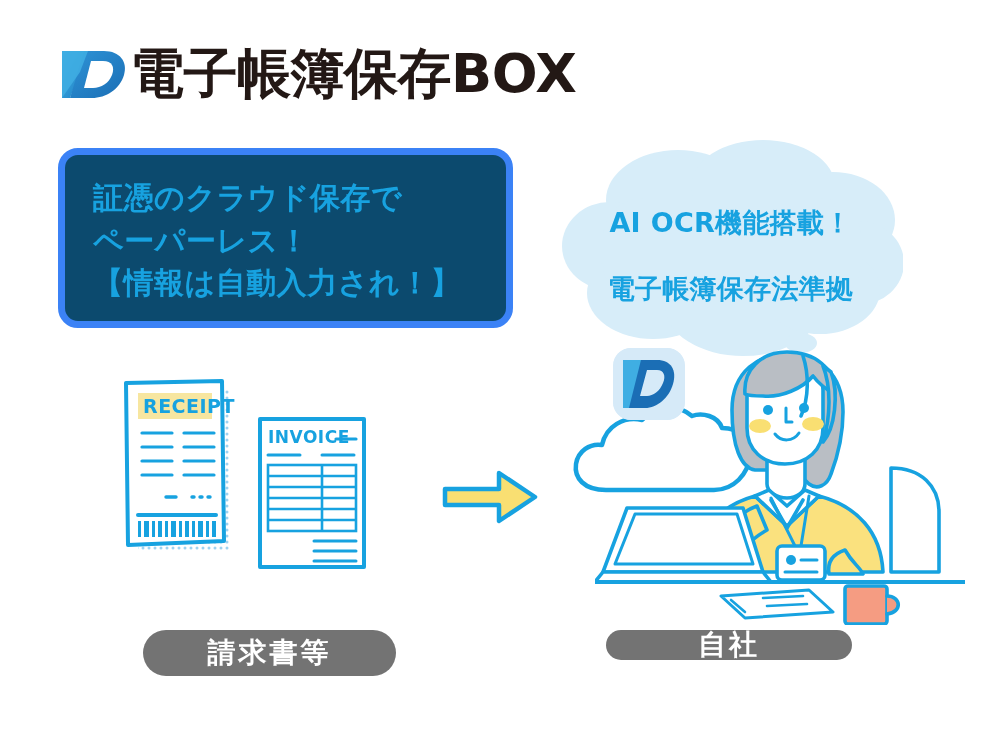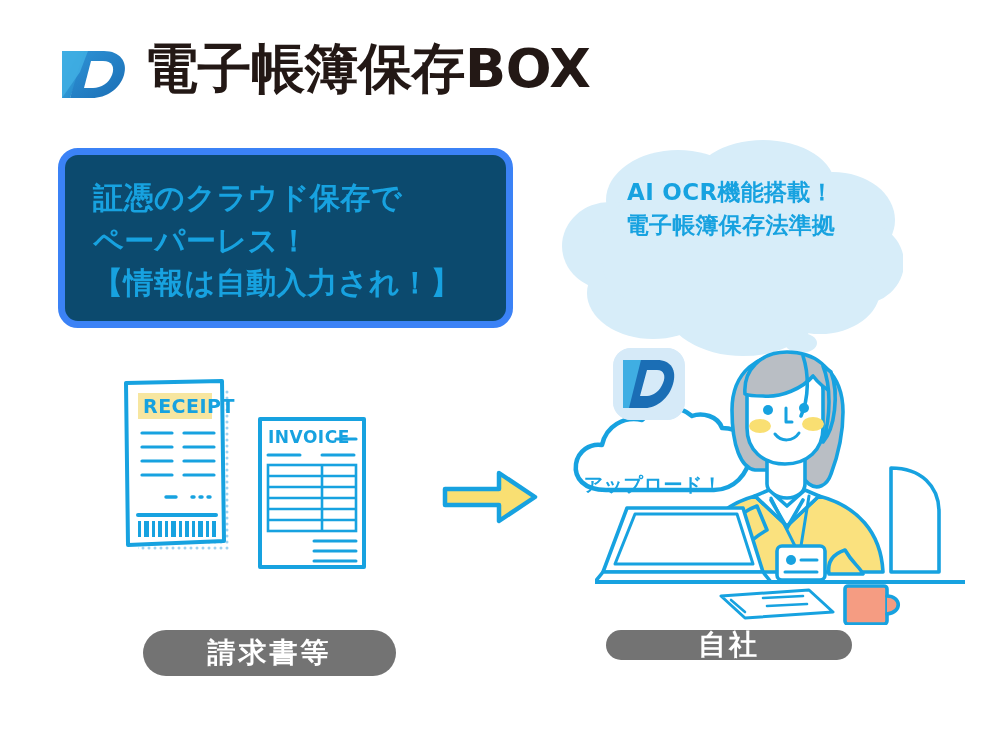--- a/index.html
+++ b/index.html
@@ -18,21 +18,21 @@
     background: #ffffff;
     overflow: hidden;
   }
 
   
   #header {
     position: absolute;
     left: 58px;
     top: 42px;
     display: flex;
-    gap: 14px;
+    align-items: center;
   }
   #logo-mark {
     width: 72px;
     height: 64px;
     flex: 0 0 auto;
   }
   #product-title {
     font-size: 54px;
     font-weight: 700;
     letter-spacing: -0.5px;
@@ -84,25 +84,26 @@
   }
   #cloud-text {
     position: absolute;
     left: 0;
     top: 38px;
     width: 345px;
     text-align: center;
   }
   .cloud-line {
     color: #17A2E0;
-    font-size: 23px;
+    font-size: 27px;
     font-weight: 700;
     line-height: 1.42;
     letter-spacing: 0.3px;
     white-space: nowrap;
+    margin-top: 28px;
   }
 
   
   #docs-group {
     position: absolute;
     left: 104px;
     top: 365px;
     width: 300px;
     height: 225px;
   }
@@ -330,21 +331,20 @@
 
   <div id="app-icon">
     <svg width="72" height="72" viewBox="0 0 72 72">
       <rect x="0" y="0" width="72" height="72" rx="18" fill="#D6EAF8"></rect>
       <path d="M10 12 L32 12 L18 60 L10 60 Z" fill="#3FAEE3"></path>
       <path d="M28 12 L44 12 C58 12 64 22 60 36 C56 50 44 60 32 60 L16 60 Z" fill="#1B6EB5"></path>
       <path d="M34 22 L44 22 C51 22 53 28 50 35 C47 43 40 48 34 48 L27 48 Z" fill="#D6EAF8"></path>
     </svg>
   </div>
 
-  <div id="upload-label">アップロード！</div>
 
   <svg id="person-illo" width="370" height="275" viewBox="0 0 370 275">
     <g fill="none" stroke="#17A2E0" stroke-width="3.6" stroke-linejoin="round" stroke-linecap="round">
 
       <path d="M296 118 C326 118 344 136 344 162 L344 222 L296 222 Z" fill="#FFFFFF"></path>
 
       <path d="M137 60 C137 20 165 4 192 4 C222 4 248 22 248 62 C248 88 242 108 236 124
                C232 136 222 140 214 134 L200 120 L160 120 C146 118 137 96 137 60 Z" fill="#B9BEC4" stroke="#17A2E0"></path>
 
       <path d="M172 98 L172 134 C172 142 182 148 192 148 C202 148 210 142 210 134 L210 98 Z" fill="#FFFFFF"></path>

